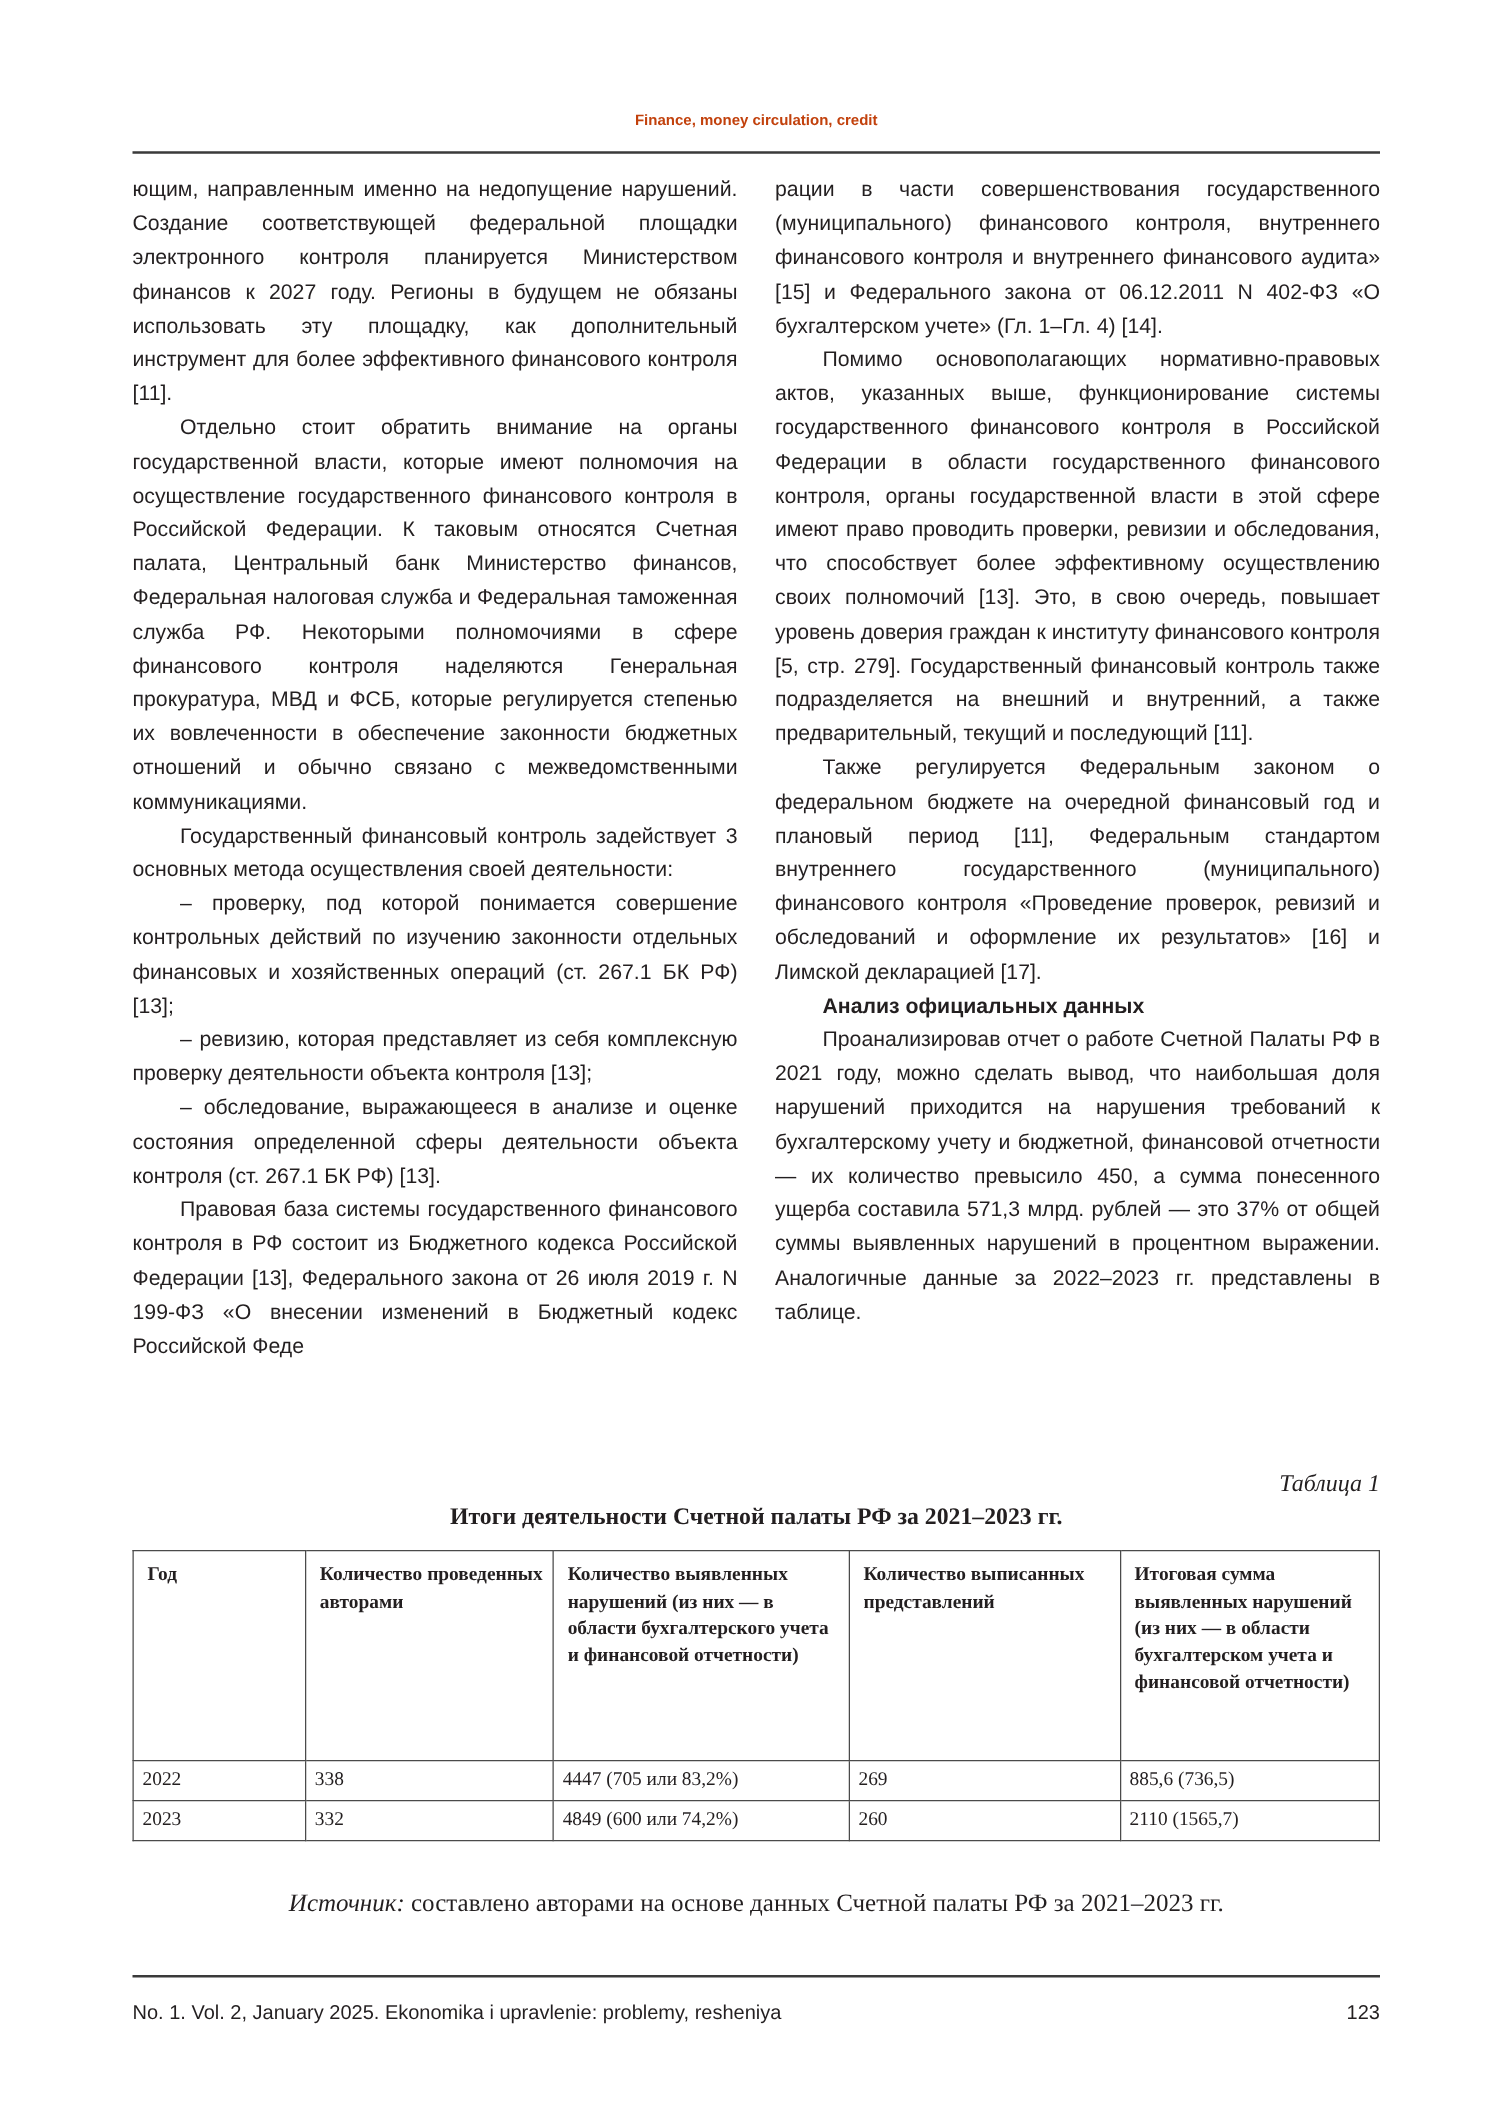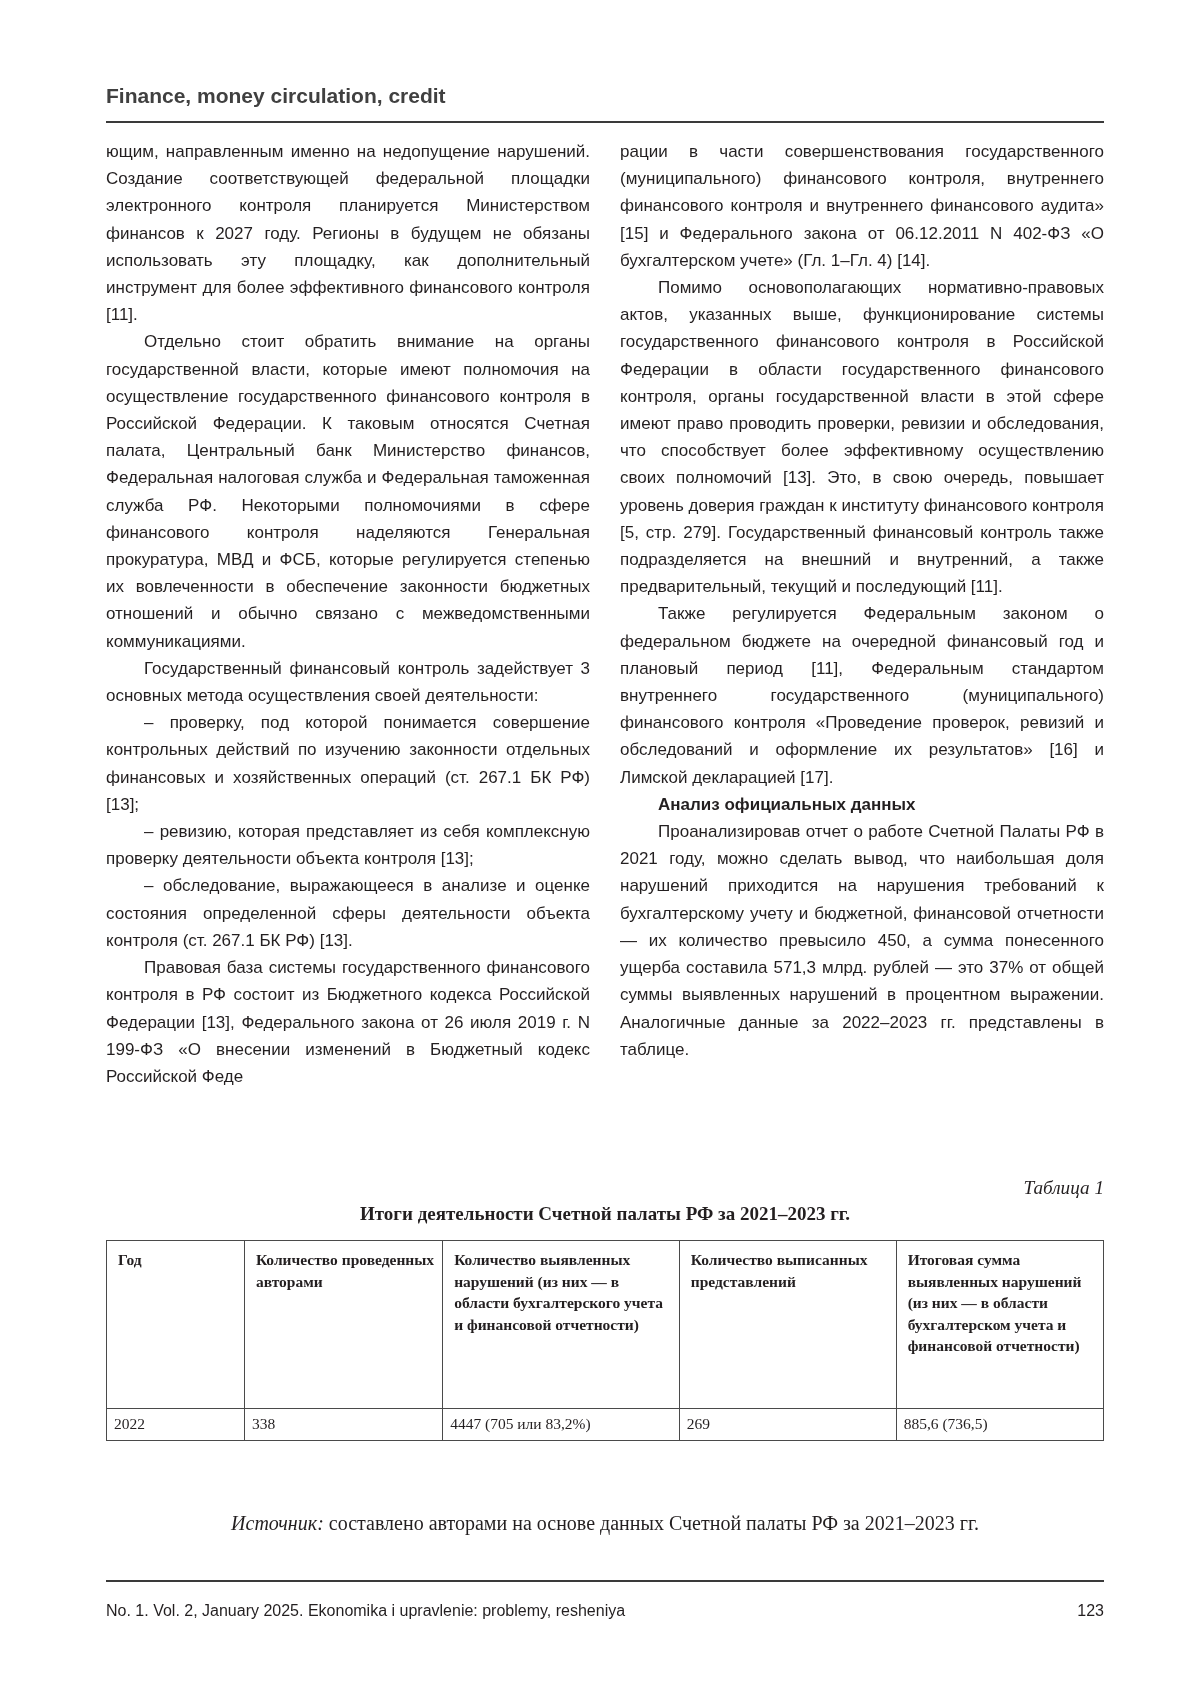--- a/index.html
+++ b/index.html
@@ -1,22 +1,22 @@
 <!DOCTYPE html>
 <html><head>
 <meta charset="utf-8">
 <style>
   html, body { margin: 0; padding: 0; background: #ffffff; }
   body { width: 1200px; height: 1698px; position: relative; overflow: hidden; color: #231f20; }
   .page { position: absolute; left: 0; top: 0; width: 1200px; height: 1698px; }
 
   .running-head {
     position: absolute; left: 106px; top: 84px; width: 998px;
-    text-align: left; font-family: "Liberation Sans", sans-serif;
-    font-weight: bold; font-size: 21px; line-height: 24px; color: #404040;
+    text-align: center; font-family: "Liberation Sans", sans-serif;
+    font-weight: bold; font-size: 12px; line-height: 24px; color: #c2410c;
   }
   .head-rule { position: absolute; left: 106px; top: 121px; width: 998px; height: 2px; background: #3a3a3a; }
 
   .col {
     position: absolute; top: 138px; width: 484px;
     font-family: Liberation Sans, sans-serif; font-size: 17px; line-height: 27.2px;
     text-align: justify; hyphens: manual;
   }
   .col-left { left: 106px; }
   .col-right { left: 620px; }
@@ -97,20 +97,27 @@
       </tr>
     </thead>
     <tbody>
       <tr>
         <td>2022</td>
         <td>338</td>
         <td>4447 (705 или 83,2%)</td>
         <td>269</td>
         <td>885,6 (736,5)</td>
       </tr>
+      <tr>
+        <td>2023</td>
+        <td>332</td>
+        <td>4849 (600 или 74,2%)</td>
+        <td>260</td>
+        <td>2110 (1565,7)</td>
+      </tr>
     </tbody>
   </table>
 
   <div class="source-note">
     <span class="src-label">Источник:</span><span> составлено авторами на основе данных Счетной палаты РФ за 2021–2023 гг.</span>
   </div>
 
   <div class="foot-rule"></div>
   <div class="footer">
     <span>No. 1. Vol. 2, January 2025. Ekonomika i upravlenie: problemy, resheniya</span>

